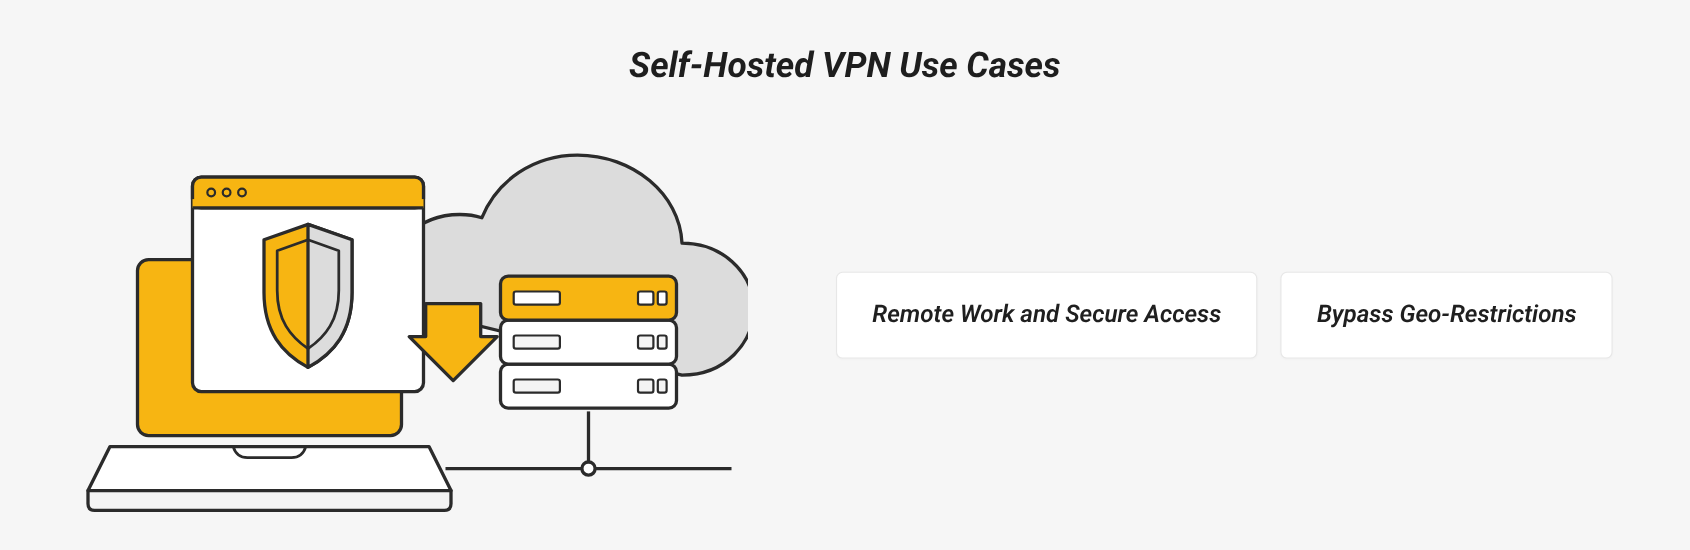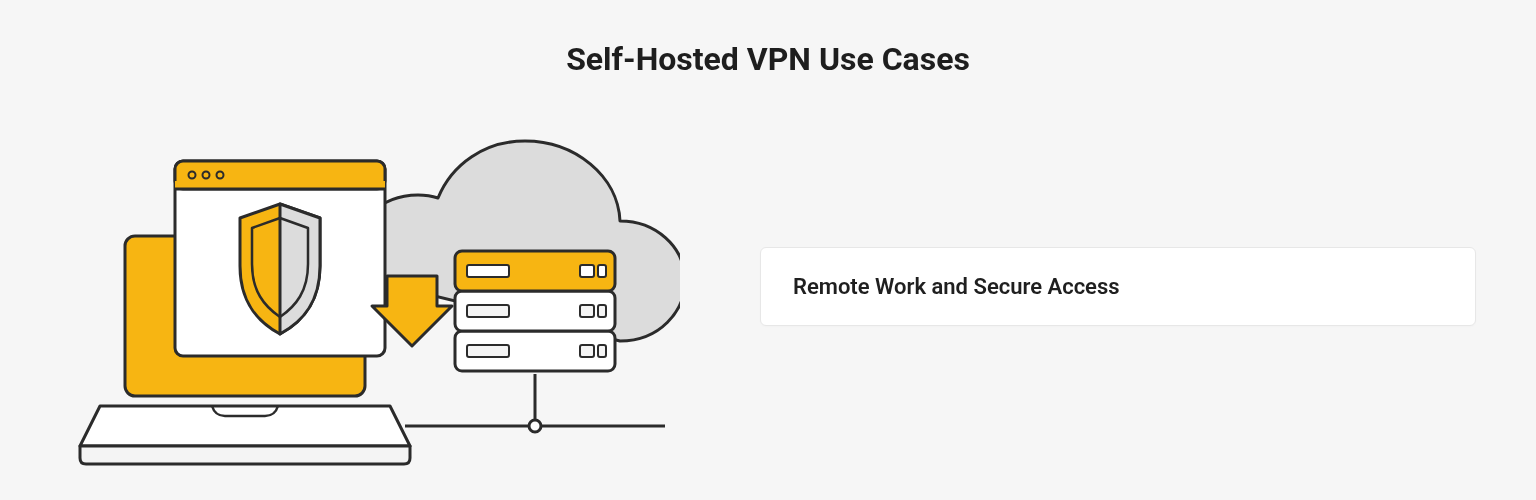--- a/index.html
+++ b/index.html
@@ -9,20 +9,21 @@
       font-family: -apple-system, BlinkMacSystemFont, "Segoe UI", Roboto, "Helvetica Neue", Arial, sans-serif;
       color: #1e1e1e;
       overflow: hidden;
     }
     .container {
       width: 100%;
       height: 100%;
       padding: 40px 60px 30px 60px;
       display: flex;
       flex-direction: column;
+      font-style: italic;
     }
     .title {
       text-align: center;
       font-size: 32px;
       font-weight: 700;
       color: #1e1e1e;
       margin-bottom: 24px;
     }
     .content {
       flex: 1;
@@ -36,21 +37,21 @@
       height: 360px;
       position: relative;
     }
     .illustration svg {
       width: 100%;
       height: 100%;
     }
     .cards {
       flex: 1;
       display: flex;
-      flex-direction: column;
+      flex-direction: row;
       gap: 21px;
     }
     .card {
       background: #ffffff;
       border: 1px solid #e7e7e7;
       border-radius: 6px;
       padding: 26px 32px;
       font-size: 22px;
       font-weight: 600;
       color: #1f1f1f;
@@ -150,16 +151,19 @@
           <rect x="520" y="159" width="14" height="12" rx="2" fill="#ffffff" stroke="#2b2b2b" stroke-width="2"></rect>
           <rect x="538" y="159" width="8" height="12" rx="2" fill="#ffffff" stroke="#2b2b2b" stroke-width="2"></rect>
         </g>
       </svg>
     </div>
 
     <div class="cards">
       <div class="card">
         <span>Remote Work and Secure Access</span>
       </div>
+      <div class="card">
+        <span>Bypass Geo-Restrictions</span>
+      </div>
     </div>
 
   </div>
 </div>
 
 </body></html>

